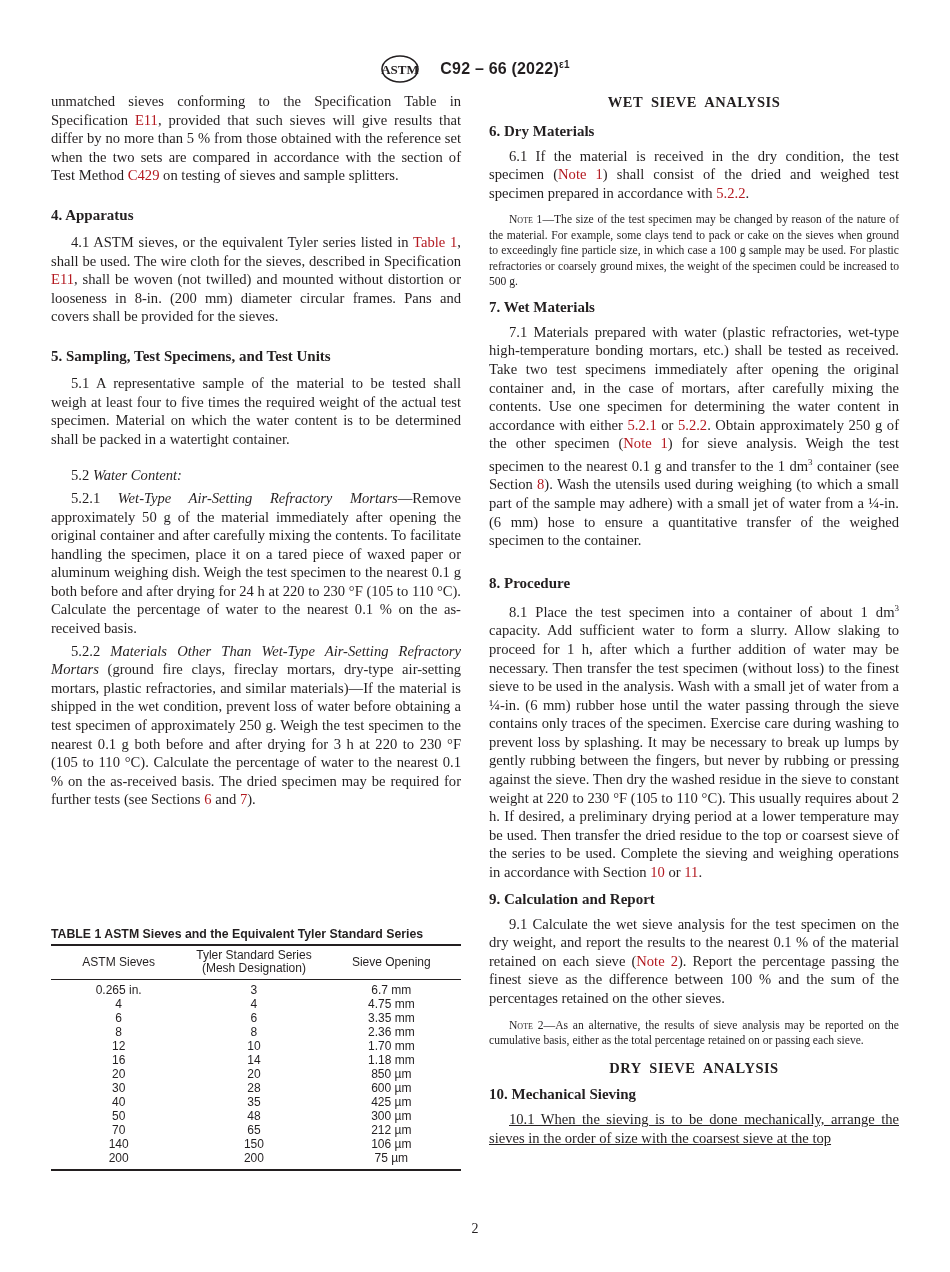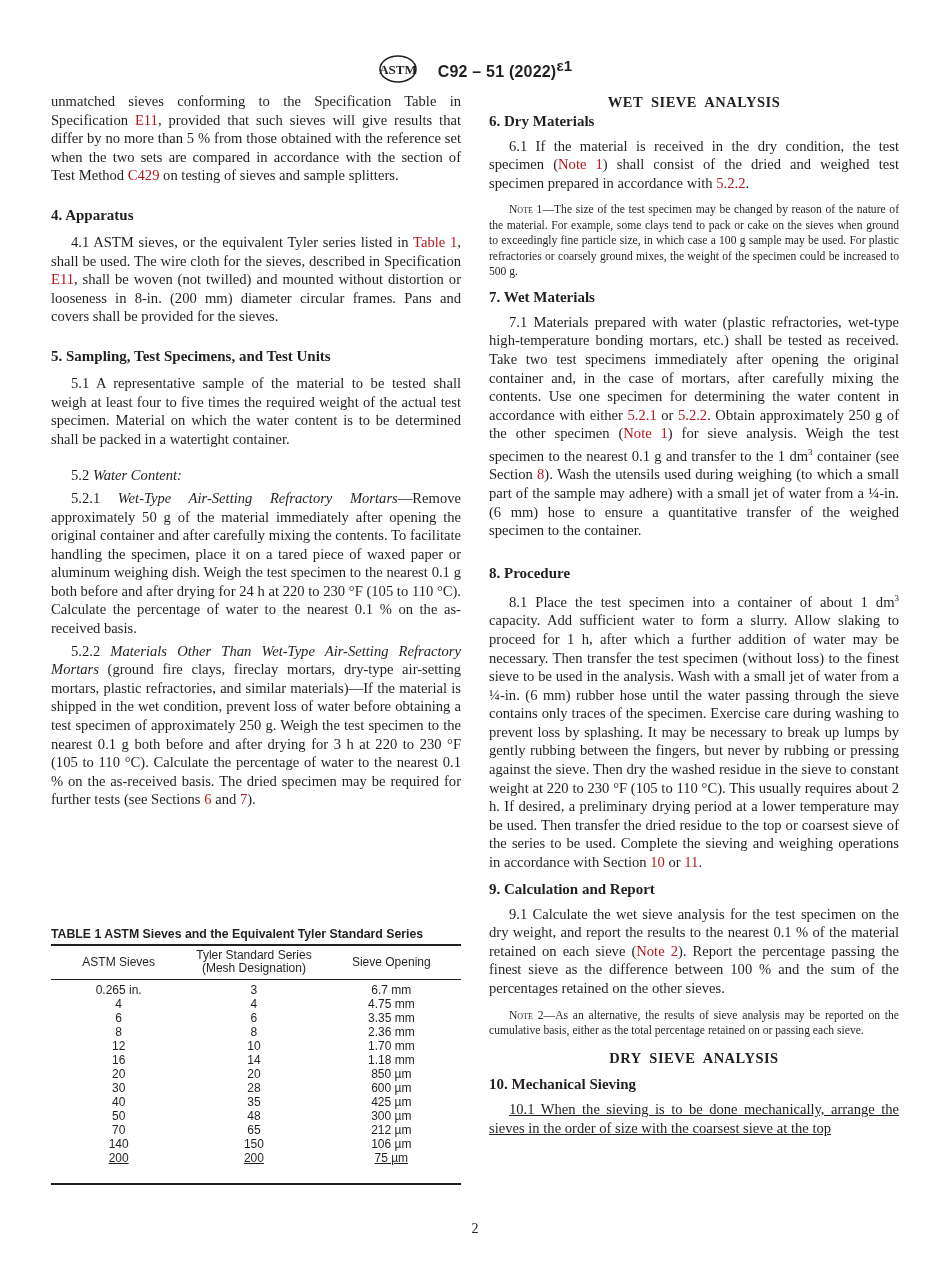--- a/index.html
+++ b/index.html
@@ -2,52 +2,52 @@
 <html><head>
 <meta charset="utf-8">
 <style>
   html, body { margin: 0; padding: 0; background: #ffffff; }
   body { width: 950px; height: 1272px; position: relative; overflow: hidden;
          font-family: "Liberation Serif", "DejaVu Serif", serif; color: #231f20; }
   .header { position: absolute; top: 54px; left: 0; width: 950px; text-align: center; }
   .header-inner { display: inline-flex; align-items: center; gap: 20px; }
   .logo { width: 40px; height: 30px; }
   .doc-id { font-family: "Liberation Sans", sans-serif; font-weight: bold; font-size: 16px; letter-spacing: 0.2px; }
-  .doc-id sup { font-size: 15px; }
+  .doc-id sup { font-size: 10px; }
   .col { position: absolute; top: 92px; width: 410px; font-size: 14.6px; line-height: 18.6px; }
   .col-left { left: 51px; }
   .col-right { left: 489px; }
   p { margin: 0; text-align: justify; }
   .indent { text-indent: 20px; }
   h2 { font-size: 15px; font-weight: bold; margin: 0; line-height: 19px; }
   .center-head { text-align: center; font-weight: bold; font-size: 14.5px; letter-spacing: 0.5px; word-spacing: 4px; }
   .link { color: #b3181f; }
   .note { font-size: 11.6px; line-height: 15.5px; text-align: justify; }
   .note .smallcaps { font-variant: small-caps; }
   .table-wrap { position: absolute; left: 51px; top: 927px; width: 410px; font-family: "Liberation Sans", sans-serif; }
   .table-title { font-weight: bold; font-size: 12.3px; text-align: left; margin-bottom: 3px; white-space: nowrap; }
   table { width: 100%; border-collapse: collapse; font-size: 12px; }
   thead tr { border-top: 2px solid #231f20; border-bottom: 1px solid #231f20; }
   th { font-weight: normal; padding: 3px 2px 4px 2px; line-height: 13px; text-align: center; }
   td { text-align: center; padding: 0; line-height: 14px; }
   tbody tr:first-child td { padding-top: 3px; }
   tbody tr:last-child { border-bottom: 2px solid #231f20; }
-  tbody tr:last-child td { padding-bottom: 18px; text-decoration: underline; }
+  tbody tr:last-child td { padding-bottom: 4px; }
   .page-num { position: absolute; top: 1221px; left: 0; width: 950px; text-align: center; font-size: 14px; }
 </style>
 </head>
 <body>
 
 <div class="header">
   <div class="header-inner">
     <svg class="logo" viewBox="0 0 40 30">
       <ellipse cx="20" cy="15" rx="18" ry="13" fill="none" stroke="#231f20" stroke-width="1.6"></ellipse>
       <text x="20" y="20" text-anchor="middle" font-family="Liberation Serif, serif" font-size="13" font-weight="bold" fill="#231f20">ASTM</text>
     </svg>
-    <span class="doc-id"><span>C92 – 51 (2022)</span><sup>ε1</sup></span>
+    <span class="doc-id"><span>C92 – 66 (2022)</span><sup>ε1</sup></span>
   </div>
 </div>
 
 <div class="col col-left">
   <p><span>unmatched sieves conforming to the Specification Table in Specification </span><span class="link">E11</span><span>, provided that such sieves will give results that differ by no more than 5 % from those obtained with the reference set when the two sets are compared in accordance with the section of Test Method </span><span class="link">C429</span><span> on testing of sieves and sample splitters.</span></p>
 
   <h2 style="margin-top:21px;">4.  Apparatus</h2>
   <p class="indent" style="margin-top:8px;"><span>4.1  ASTM sieves, or the equivalent Tyler series listed in </span><span class="link">Table 1</span><span>, shall be used. The wire cloth for the sieves, described in Specification </span><span class="link">E11</span><span>, shall be woven (not twilled) and mounted without distortion or looseness in 8-in. (200 mm) diameter circular frames. Pans and covers shall be provided for the sieves.</span></p>
 
   <h2 style="margin-top:21px;">5.  Sampling, Test Specimens, and Test Units</h2>
@@ -132,21 +132,21 @@
           <td>200</td>
           <td>200</td>
           <td>75 µm</td>
         </tr>
     </tbody>
   </table>
 </div>
 
 <div class="col col-right">
   <div class="center-head" style="margin-top:1px;">WET SIEVE ANALYSIS</div>
-  <h2 style="">6.  Dry Materials</h2>
+  <h2 style="margin-top:10px;">6.  Dry Materials</h2>
   <p class="indent" style="margin-top:6px;"><span>6.1  If the material is received in the dry condition, the test specimen (</span><span class="link">Note 1</span><span>) shall consist of the dried and weighed test specimen prepared in accordance with </span><span class="link">5.2.2</span><span>.</span></p>
   <p class="note indent" style="margin-top:10px;"><span class="smallcaps">Note 1</span><span>—The size of the test specimen may be changed by reason of the nature of the material. For example, some clays tend to pack or cake on the sieves when ground to exceedingly fine particle size, in which case a 100 g sample may be used. For plastic refractories or coarsely ground mixes, the weight of the specimen could be increased to 500 g.</span></p>
 
   <h2 style="margin-top:8px;">7.  Wet Materials</h2>
   <p class="indent" style="margin-top:6px;"><span>7.1  Materials prepared with water (plastic refractories, wet-type high-temperature bonding mortars, etc.) shall be tested as received. Take two test specimens immediately after opening the original container and, in the case of mortars, after carefully mixing the contents. Use one specimen for determining the water content in accordance with either </span><span class="link">5.2.1</span><span> or </span><span class="link">5.2.2</span><span>. Obtain approximately 250 g of the other specimen (</span><span class="link">Note 1</span><span>) for sieve analysis. Weigh the test specimen to the nearest 0.1 g and transfer to the 1 dm</span><sup style="font-size:9px;">3</sup><span> container (see Section </span><span class="link">8</span><span>). Wash the utensils used during weighing (to which a small part of the sample may adhere) with a small jet of water from a ¼-in. (6 mm) hose to ensure a quantitative transfer of the weighed specimen to the container.</span></p>
 
   <h2 style="margin-top:24px;">8.  Procedure</h2>
   <p class="indent" style="margin-top:6px;"><span>8.1  Place the test specimen into a container of about 1 dm</span><sup style="font-size:9px;">3</sup><span> capacity. Add sufficient water to form a slurry. Allow slaking to proceed for 1 h, after which a further addition of water may be necessary. Then transfer the test specimen (without loss) to the finest sieve to be used in the analysis. Wash with a small jet of water from a ¼-in. (6 mm) rubber hose until the water passing through the sieve contains only traces of the specimen. Exercise care during washing to prevent loss by splashing. It may be necessary to break up lumps by gently rubbing between the fingers, but never by rubbing or pressing against the sieve. Then dry the washed residue in the sieve to constant weight at 220 to 230 °F (105 to 110 °C). This usually requires about 2 h. If desired, a preliminary drying period at a lower temperature may be used. Then transfer the dried residue to the top or coarsest sieve of the series to be used. Complete the sieving and weighing operations in accordance with Section </span><span class="link">10</span><span> or </span><span class="link">11</span><span>.</span></p>
 
   <h2 style="margin-top:8px;">9.  Calculation and Report</h2>

